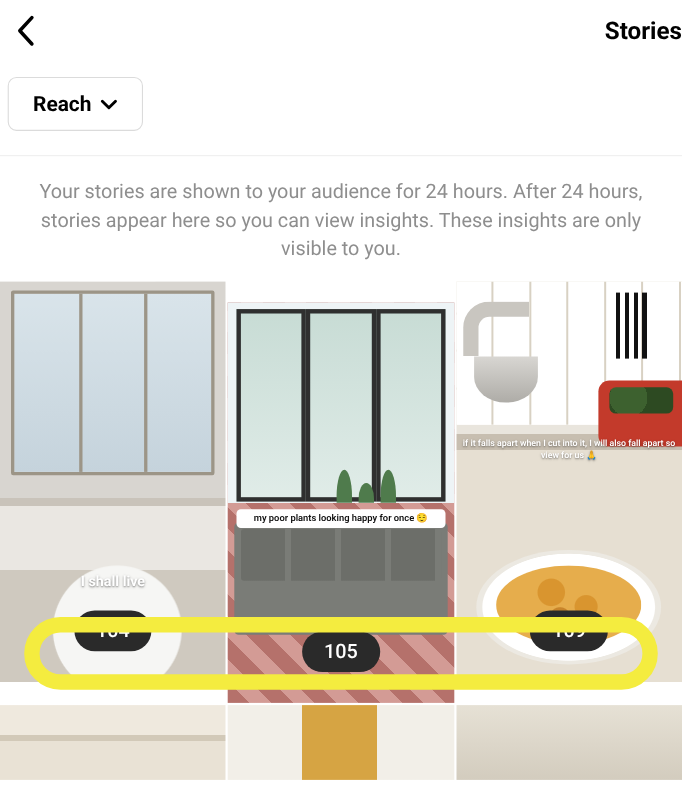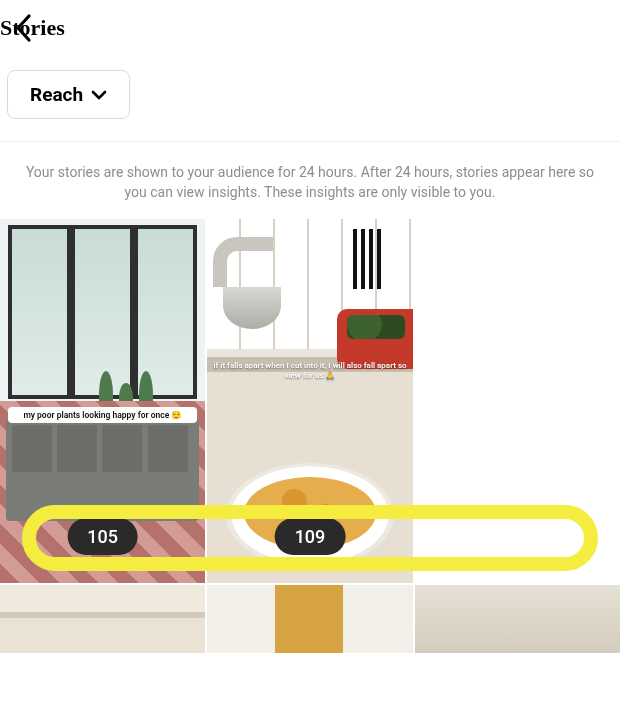--- a/index.html
+++ b/index.html
@@ -16,22 +16,21 @@
     height: 714px;
     background:#fff;
     color:#000;
     overflow:hidden;
   }
   .header {
     position:relative;
     height:56px;
     display:flex;
     align-items:center;
-    justify-content:flex-start;
-    font-family:Liberation Serif, serif;
+    justify-content:flex-end;
   }
   .back {
     position:absolute;
     left:14px;
     top:50%;
     transform:translateY(-50%);
     display:flex;
     align-items:center;
     cursor:pointer;
   }
@@ -58,21 +57,21 @@
     cursor:pointer;
     background:#fff;
   }
   .chev-down {
     display:inline-block;
   }
   .chev-down svg { display:block; }
   .info {
     padding:20px 18px 16px 18px;
     text-align:center;
-    font-size:14px;
+    font-size:18px;
     line-height:1.45;
     color: var(--text-muted);
   }
   .grid {
     display:grid;
     grid-template-columns: repeat(3, 1fr);
     gap:2px;
     position:relative;
   }
   .story {
@@ -164,20 +163,21 @@
   .bg0 .window::before, .bg0 .window::after {
     content:""; position:absolute; top:0; bottom:0; background:#9c9587; width:3px;
   }
   .bg0 .window::before { left:33%; }
   .bg0 .window::after { left:66%; }
 
   .bg1 {
     background:
       linear-gradient(180deg, #eef4f6 0 50%, transparent 50%),
       repeating-linear-gradient(45deg, #b5716b 0 14px, #d39b95 14px 28px);
+    margin-top: 19px;
   }
   .bg1 .windows {
     position:absolute; left:8px; right:8px; top:6px; height:48%;
     background:linear-gradient(#bcd6ce, #d5e6e0);
     display:grid; grid-template-columns:repeat(3,1fr);
   }
   .bg1 .pane { border:4px solid #2f2f2f; background:linear-gradient(#c8dcd5, #e0ece8); }
   .bg1 .sofa {
     position:absolute; left:6px; right:6px; top:55%; height:28%;
     background:#7a7c77;
@@ -276,20 +276,25 @@
           <path d="M2 2 L8 8 L14 2" stroke="#000" stroke-width="2.6" fill="none" stroke-linecap="round" stroke-linejoin="round"></path>
         </svg>
     </span>
   </div>
 </div>
 
 <div class="info">Your stories are shown to your audience for 24 hours. After 24 hours, stories appear here so you can view insights. These insights are only visible to you.</div>
 
 <div class="grid">
 
+  <div class="story bg0">
+    <div class="window"></div>
+    <div class="caption s0-caption">I shall live</div>
+    <div class="badge">104</div>
+  </div>
 
   <div class="story bg1">
     <div class="windows">
         <div class="pane"></div>
         <div class="pane"></div>
         <div class="pane"></div>
       </div>
     <div class="plants">
         <div class="plant"></div>
         <div class="plant short"></div>

